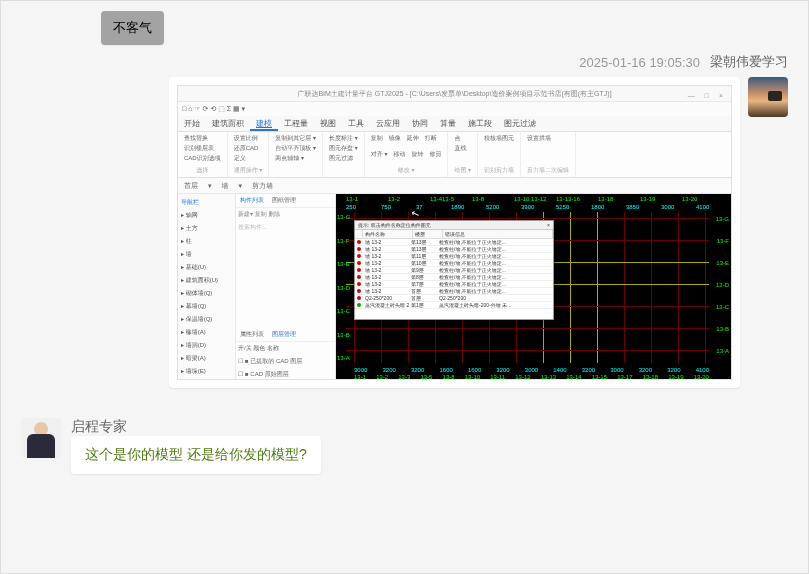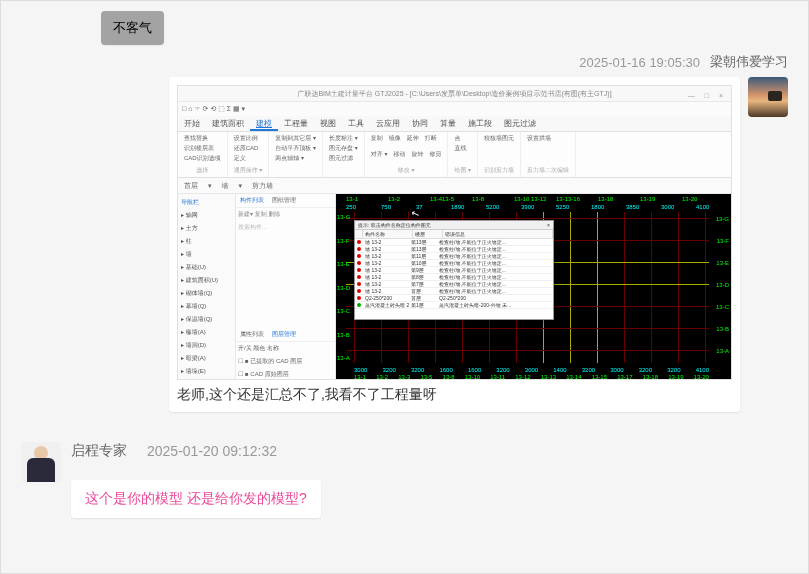--- a/index.html
+++ b/index.html
@@ -265,35 +265,35 @@
       margin-top: 6px;
     }
     .bubble-left {
       display: flex;
       gap: 10px;
       margin-top: 20px;
     }
     .bubble-left .bubble-col { flex: 1; }
     .left-meta {
       display: flex;
-      gap: 20px;
-      margin-bottom: 20px;
+      gap: 14px;
+      margin-bottom: 0;
       align-items: center;
       text-align: right;
     }
     .left-name { color: #666; font-size: 14px; }
     .left-time { color: #999; font-size: 14px; }
     .bubble-content-l {
       background: #fff;
       border-radius: 4px;
       padding: 10px 14px;
       display: inline-block;
       box-shadow: 0 1px 2px rgba(0,0,0,0.08);
       font-size: 14px;
-      color: #ec4899;
+      color: #4d7c0f;
     }
     .cursor-arrow {
       position: absolute;
       top: 14px; left: 75px;
       color: #fff;
       font-size: 10px;
       transform: rotate(-20deg);
     }
     .bottom-axis {
       position: absolute;
@@ -651,34 +651,32 @@
                     <span class="dot grn"></span>
                     <span style="width:46px">蒸汽混凝土砖头暗 200-外墙</span>
                     <span style="width:28px">第1层</span>
                     <span style="flex:1">蒸汽混凝土砖头暗-200-外墙 未...</span>
                   </div>
                 </div>
             </div>
           </div>
         </div>
       </div>
-      <div class="msg-caption">老师,这个还是汇总不了,我看不了工程量呀</div>
     </div>
     <div class="avatar avatar-sunset"></div>
   </div>
 
   <div class="bubble-left">
     <div class="avatar avatar-person" style="position:relative">
       <div class="head"></div>
         <div class="body"></div>
     </div>
     <div class="bubble-col">
       <div class="left-meta">
         <span class="left-name">启程专家</span>
-        <span class="left-time">2025-01-20 09:12:32</span>
       </div>
       <div class="bubble-content-l">
         <span>这个是你的模型 还是给你发的模型?</span>
       </div>
     </div>
   </div>
 
 </div>
 
 </body></html>

